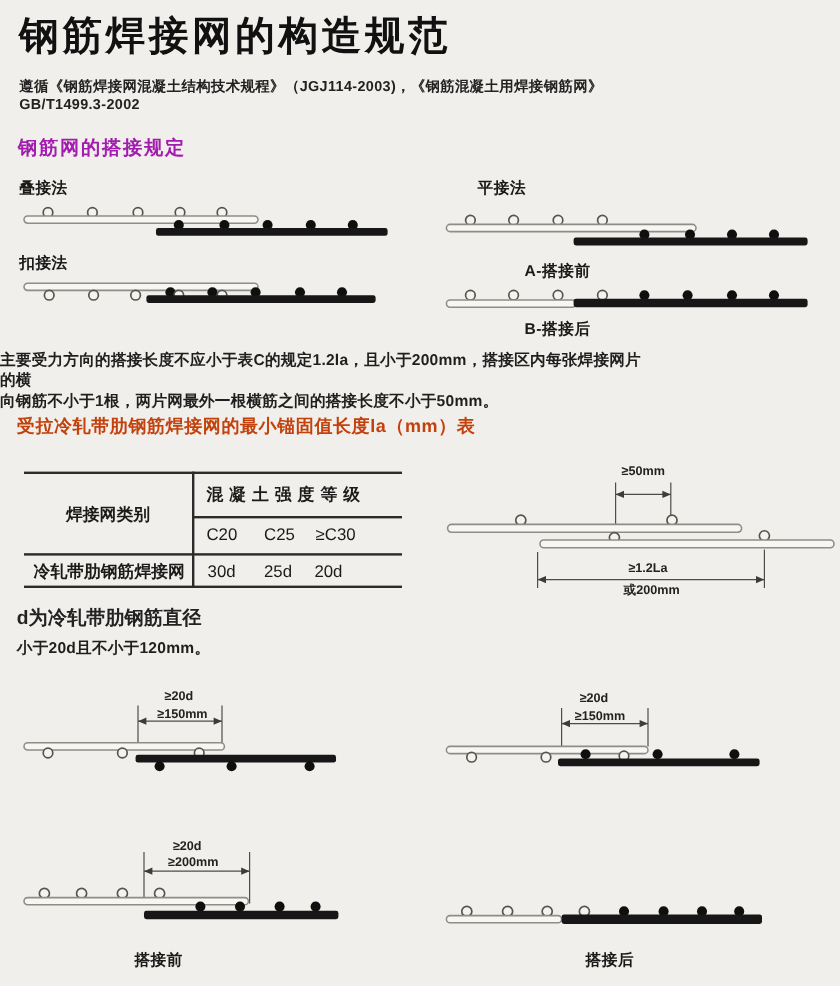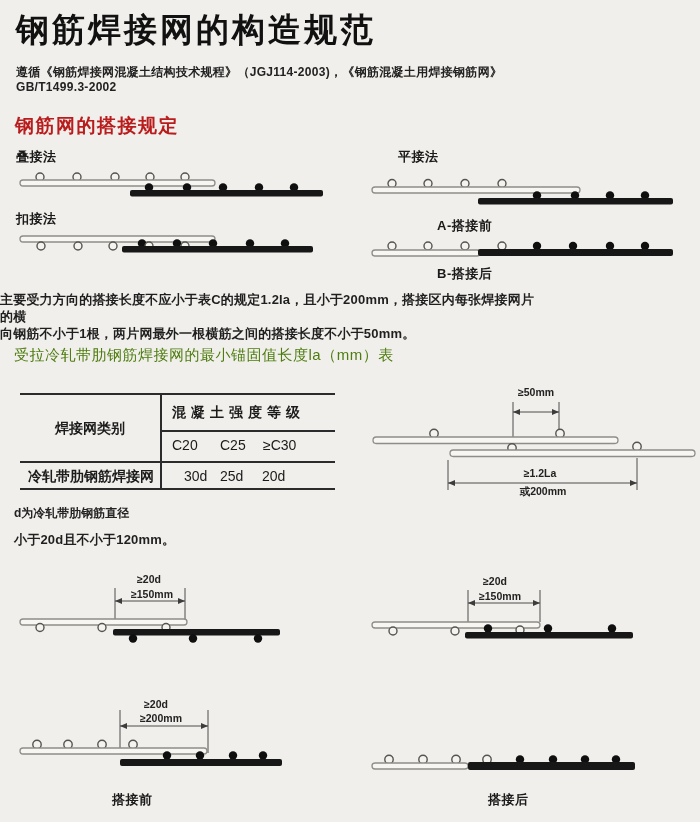--- a/index.html
+++ b/index.html
@@ -1,25 +1,25 @@
 <!DOCTYPE html>
 <html><head>
 <meta charset="utf-8">
 <style>
   html,body{margin:0;padding:0;}
   body{background:#d8d6d2;font-family:"Liberation Sans",sans-serif;}
   #page{position:relative;width:700px;height:822px;background:#f1efeb;overflow:hidden;color:#1d1d1d;}
   .abs{position:absolute;}
   .title{font-family:"Liberation Serif",serif;font-weight:700;font-size:33px;letter-spacing:3px;color:#111;}
   .subtitle{font-size:12px;font-weight:600;color:#222;letter-spacing:0.3px;}
-  .h2{font-size:19px;font-weight:700;letter-spacing:1.5px;color:#b91c1c;font-family:Liberation Serif, serif;}
-  .h3{font-size:15px;font-weight:400;letter-spacing:0.5px;color:#4d7c0f;}
+  .h2{font-size:16px;font-weight:700;letter-spacing:1.5px;color:#a21caf;font-family:Liberation Serif, serif;}
+  .h3{font-size:15px;font-weight:700;letter-spacing:0.5px;color:#c2410c;}
   .lbl{font-size:13px;font-weight:700;color:#1a1a1a;letter-spacing:0.5px;}
   .para{font-size:13px;font-weight:600;line-height:17px;color:#1f1f1f;letter-spacing:0.2px;}
-  .note{font-size:12px;font-weight:600;color:#222;}
+  .note{font-size:16px;font-weight:600;color:#222;}
   
   .tline{position:absolute;background:#2b2b2b;}
   .tcell{position:absolute;font-size:14px;color:#1b1b1b;white-space:nowrap;}
   .bold{font-weight:700;}
   .med{font-weight:500;}
   
   svg{display:block;overflow:visible;}
   .whitebar{fill:#f7f6f2;stroke:#8e8d88;stroke-width:1.3;}
   .blackbar{fill:#171717;stroke:none;}
   .wcirc{fill:#f4f3ef;stroke:#55544f;stroke-width:1.4;}
@@ -129,21 +129,21 @@
     <div class="tline" style="left:0;top:95px;width:315px;height:2px;"></div>
     <div class="tline" style="left:0;top:68px;width:315px;height:1.5px;"></div>
     <div class="tline" style="left:140px;top:37px;width:175px;height:1.5px;"></div>
     <div class="tline" style="left:140px;top:0;width:1.5px;height:97px;"></div>
     <div class="tcell bold" style="left:35px;top:27px;">焊接网类别</div>
     <div class="tcell bold" style="left:152px;top:11px;letter-spacing:5px;">混凝土强度等级</div>
     <div class="tcell med" style="left:152px;top:44px;">C20</div>
     <div class="tcell med" style="left:200px;top:44px;">C25</div>
     <div class="tcell med" style="left:243px;top:44px;">≥C30</div>
     <div class="tcell bold" style="left:8px;top:75px;">冷轧带肋钢筋焊接网</div>
-    <div class="tcell med" style="left:164px;top:75px;">30d</div>
+    <div class="tcell med" style="left:153px;top:75px;">30d</div>
     <div class="tcell med" style="left:200px;top:75px;">25d</div>
     <div class="tcell med" style="left:242px;top:75px;">20d</div>
   </div>
 
   <svg class="abs" style="left:360px;top:375px;" width="340" height="125" viewBox="0 0 340 125">
     <text class="dimtxt" x="176" y="21" text-anchor="middle">≥50mm</text>
     <line class="dimline" x1="153" y1="27" x2="153" y2="73"></line>
     <line class="dimline" x1="199" y1="27" x2="199" y2="60"></line>
     <g>
       <line class="dimline" x1="153" y1="37" x2="199" y2="37"></line>

